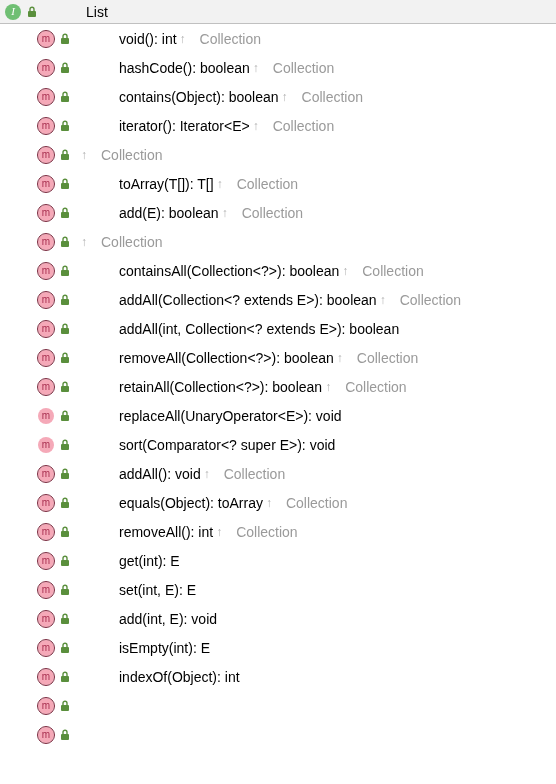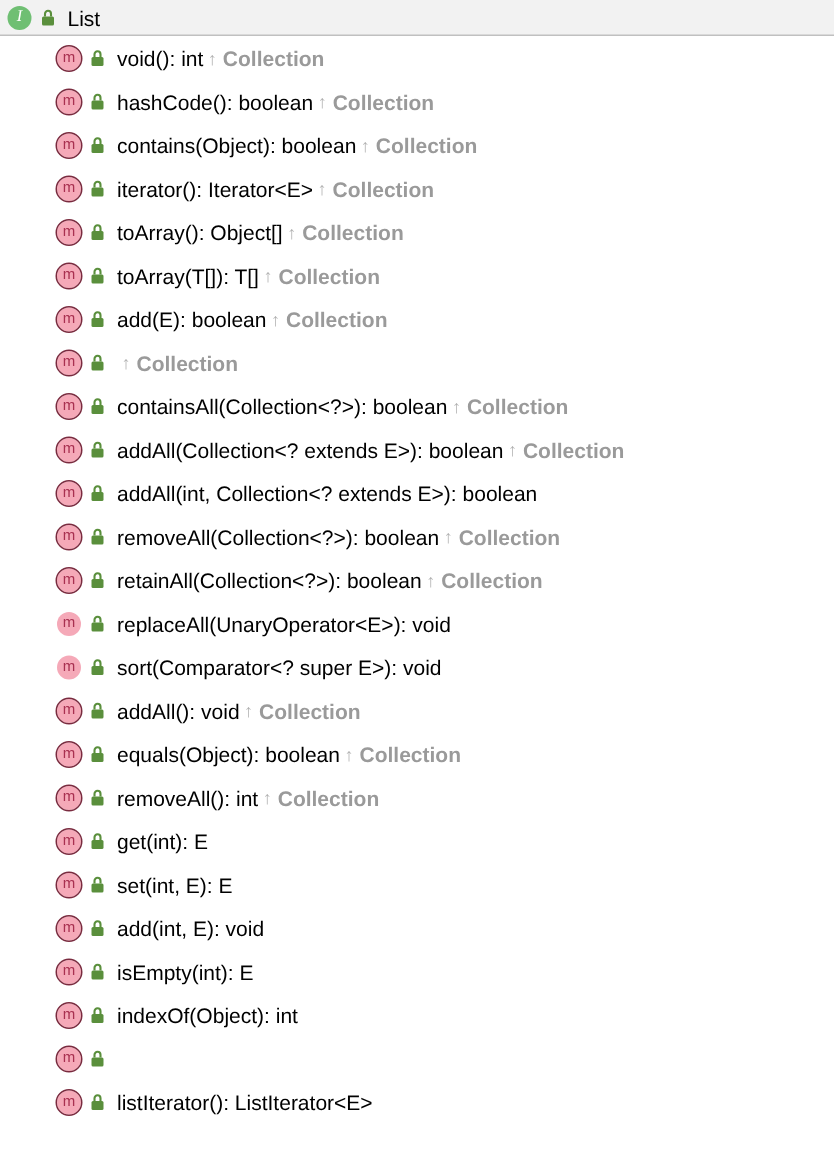--- a/index.html
+++ b/index.html
@@ -61,22 +61,22 @@
     border-radius: 50%;
     pointer-events: none;
   }
   .lock-wrap {
     width: 14px;
     display: inline-flex;
     align-items: center;
     justify-content: center;
     margin-right: 6px;
   }
-  .text-main { color: #000000; }
-  .text-inherit { color: #9a9a9a; margin-left: 4px; font-weight: bold; }
+  .text-main { color: #000000; margin-left: 41px; }
+  .text-inherit { color: #9a9a9a; margin-left: 14px; }
   .arrow-up {
     font-size: 12px;
     color: #b0b0b0;
     margin-left: 3px;
     margin-right: 0px;
   }
 </style>
 </head>
 <body>
 
@@ -153,21 +153,20 @@
     <div class="member-row">
       <span class="icon-wrap">
         <span class="icon-method">m<span class="abstract-mark"></span></span>
       </span>
       <span class="lock-wrap">
         <svg width="10" height="12" viewBox="0 0 10 12">
   <rect x="1" y="5" width="8" height="6" rx="1" fill="#5a8f3c"></rect>
   <path d="M3 5 V3.2 A2 2 0 0 1 7 3.2 V5" fill="none" stroke="#5a8f3c" stroke-width="1.4"></path>
 </svg>
       </span>
-      <span class="text-main">toArray(): Object[]</span>
       <span class="arrow-up">↑</span>
       <span class="text-inherit">Collection</span>
     </div>
     <div class="member-row">
       <span class="icon-wrap">
         <span class="icon-method">m<span class="abstract-mark"></span></span>
       </span>
       <span class="lock-wrap">
         <svg width="10" height="12" viewBox="0 0 10 12">
   <rect x="1" y="5" width="8" height="6" rx="1" fill="#5a8f3c"></rect>
@@ -314,21 +313,21 @@
     <div class="member-row">
       <span class="icon-wrap">
         <span class="icon-method">m<span class="abstract-mark"></span></span>
       </span>
       <span class="lock-wrap">
         <svg width="10" height="12" viewBox="0 0 10 12">
   <rect x="1" y="5" width="8" height="6" rx="1" fill="#5a8f3c"></rect>
   <path d="M3 5 V3.2 A2 2 0 0 1 7 3.2 V5" fill="none" stroke="#5a8f3c" stroke-width="1.4"></path>
 </svg>
       </span>
-      <span class="text-main">equals(Object): boolean</span>
+      <span class="text-main">equals(Object): toArray</span>
       <span class="arrow-up">↑</span>
       <span class="text-inherit">Collection</span>
     </div>
     <div class="member-row">
       <span class="icon-wrap">
         <span class="icon-method">m<span class="abstract-mark"></span></span>
       </span>
       <span class="lock-wrap">
         <svg width="10" height="12" viewBox="0 0 10 12">
   <rect x="1" y="5" width="8" height="6" rx="1" fill="#5a8f3c"></rect>
@@ -413,15 +412,14 @@
     <div class="member-row">
       <span class="icon-wrap">
         <span class="icon-method">m<span class="abstract-mark"></span></span>
       </span>
       <span class="lock-wrap">
         <svg width="10" height="12" viewBox="0 0 10 12">
   <rect x="1" y="5" width="8" height="6" rx="1" fill="#5a8f3c"></rect>
   <path d="M3 5 V3.2 A2 2 0 0 1 7 3.2 V5" fill="none" stroke="#5a8f3c" stroke-width="1.4"></path>
 </svg>
       </span>
-      <span class="text-main">listIterator(): ListIterator&lt;E&gt;</span>
     </div>
   </div>
 
 </body></html>

